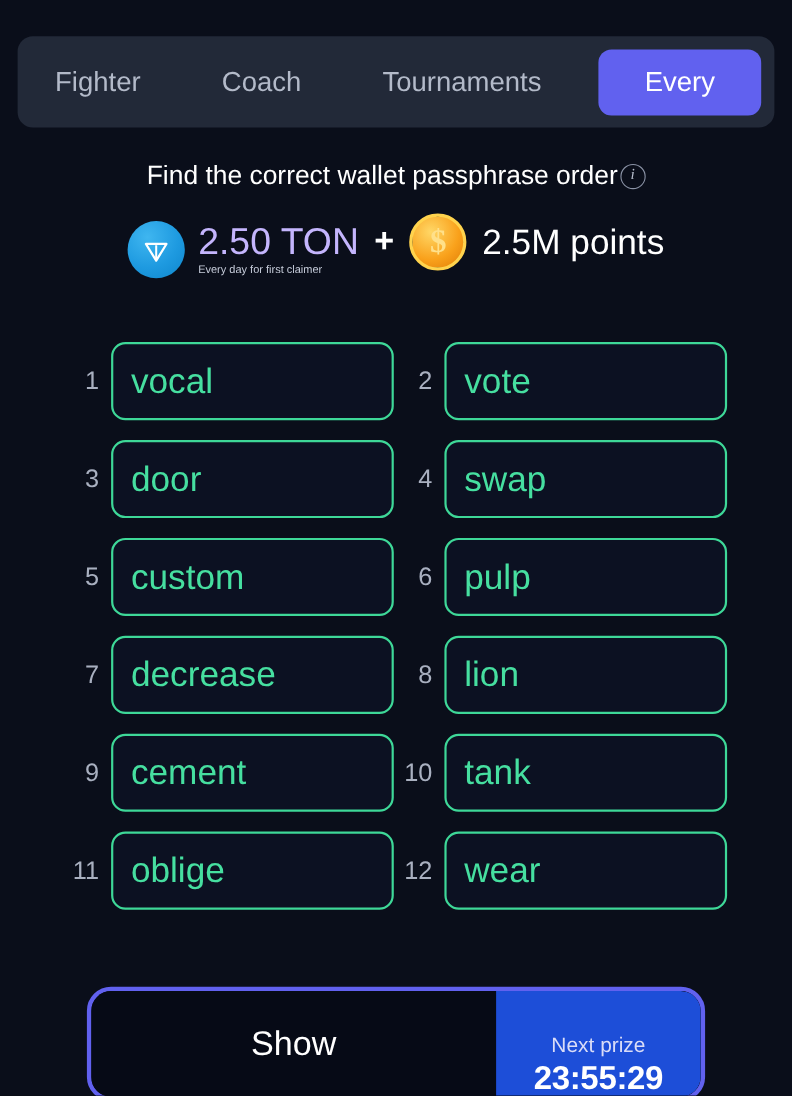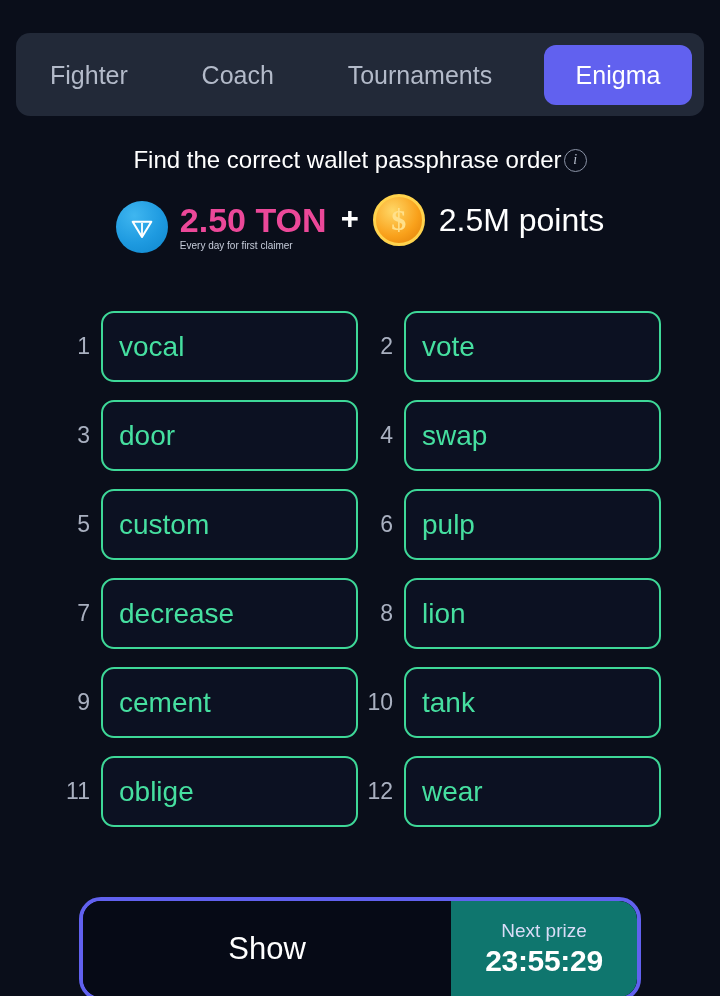--- a/index.html
+++ b/index.html
@@ -110,22 +110,22 @@
   .ton-glyph { width: 26px; height: 26px; display:block; }
 
   .ton-block {
     display: flex;
     flex-direction: column;
     align-items: flex-start;
     margin-right: 10px;
   }
   .ton-amount {
     font-size: 34px;
-    font-weight: bold;
-    color: #ec4899;
+    font-weight: normal;
+    color: #c4b5fd;
     line-height: 1.05;
     white-space: nowrap;
   }
   .ton-sub {
     font-size: 10px;
     color: #c6ccda;
     margin-top: 1px;
     white-space: nowrap;
   }
   .plus {
@@ -190,21 +190,21 @@
     height: 71px;
     border: 2.5px solid #3ed898;
     border-radius: 13px;
     background: #0c1122;
     display: flex;
     align-items: center;
     padding: 0 16px;
     cursor: pointer;
   }
   .slot-word {
-    font-size: 28px;
+    font-size: 32px;
     color: #46dfa0;
   }
 
   
   .actionbar {
     position: absolute;
     left: 79px;
     top: 897px;
     width: 562px;
     height: 104px;
@@ -223,26 +223,26 @@
     justify-content: center;
     cursor: pointer;
     user-select: none;
   }
   .show-label {
     font-size: 31px;
     color: #ffffff;
   }
   .prize-timer {
     flex: 0 0 186px;
-    background: #0f766e;
+    background: #1d4ed8;
     border-radius: 0 18px 18px 0;
     display: flex;
     flex-direction: column;
     align-items: center;
-    justify-content: center;
+    justify-content: flex-end;
     gap: 2px;
     cursor: default;
   }
   .prize-timer-label {
     font-size: 19px;
     color: #d9dcf7;
     line-height: 1.1;
   }
   .prize-timer-value {
     font-size: 30px;
@@ -254,21 +254,21 @@
 </style>
 </head>
 <body>
 
 <div class="app">
 
   <nav class="tabbar">
     <div class="tab">Fighter</div>
     <div class="tab">Coach</div>
     <div class="tab">Tournaments</div>
-    <div class="tab active">Enigma</div>
+    <div class="tab active">Every</div>
   </nav>
 
   <div class="headline">
     <span class="headline-text">Find the correct wallet passphrase order</span>
     <span class="info-icon">i</span>
   </div>
 
   <div class="prize">
     <span class="ton-badge">
       <svg class="ton-glyph" viewBox="0 0 24 24" aria-hidden="true">

